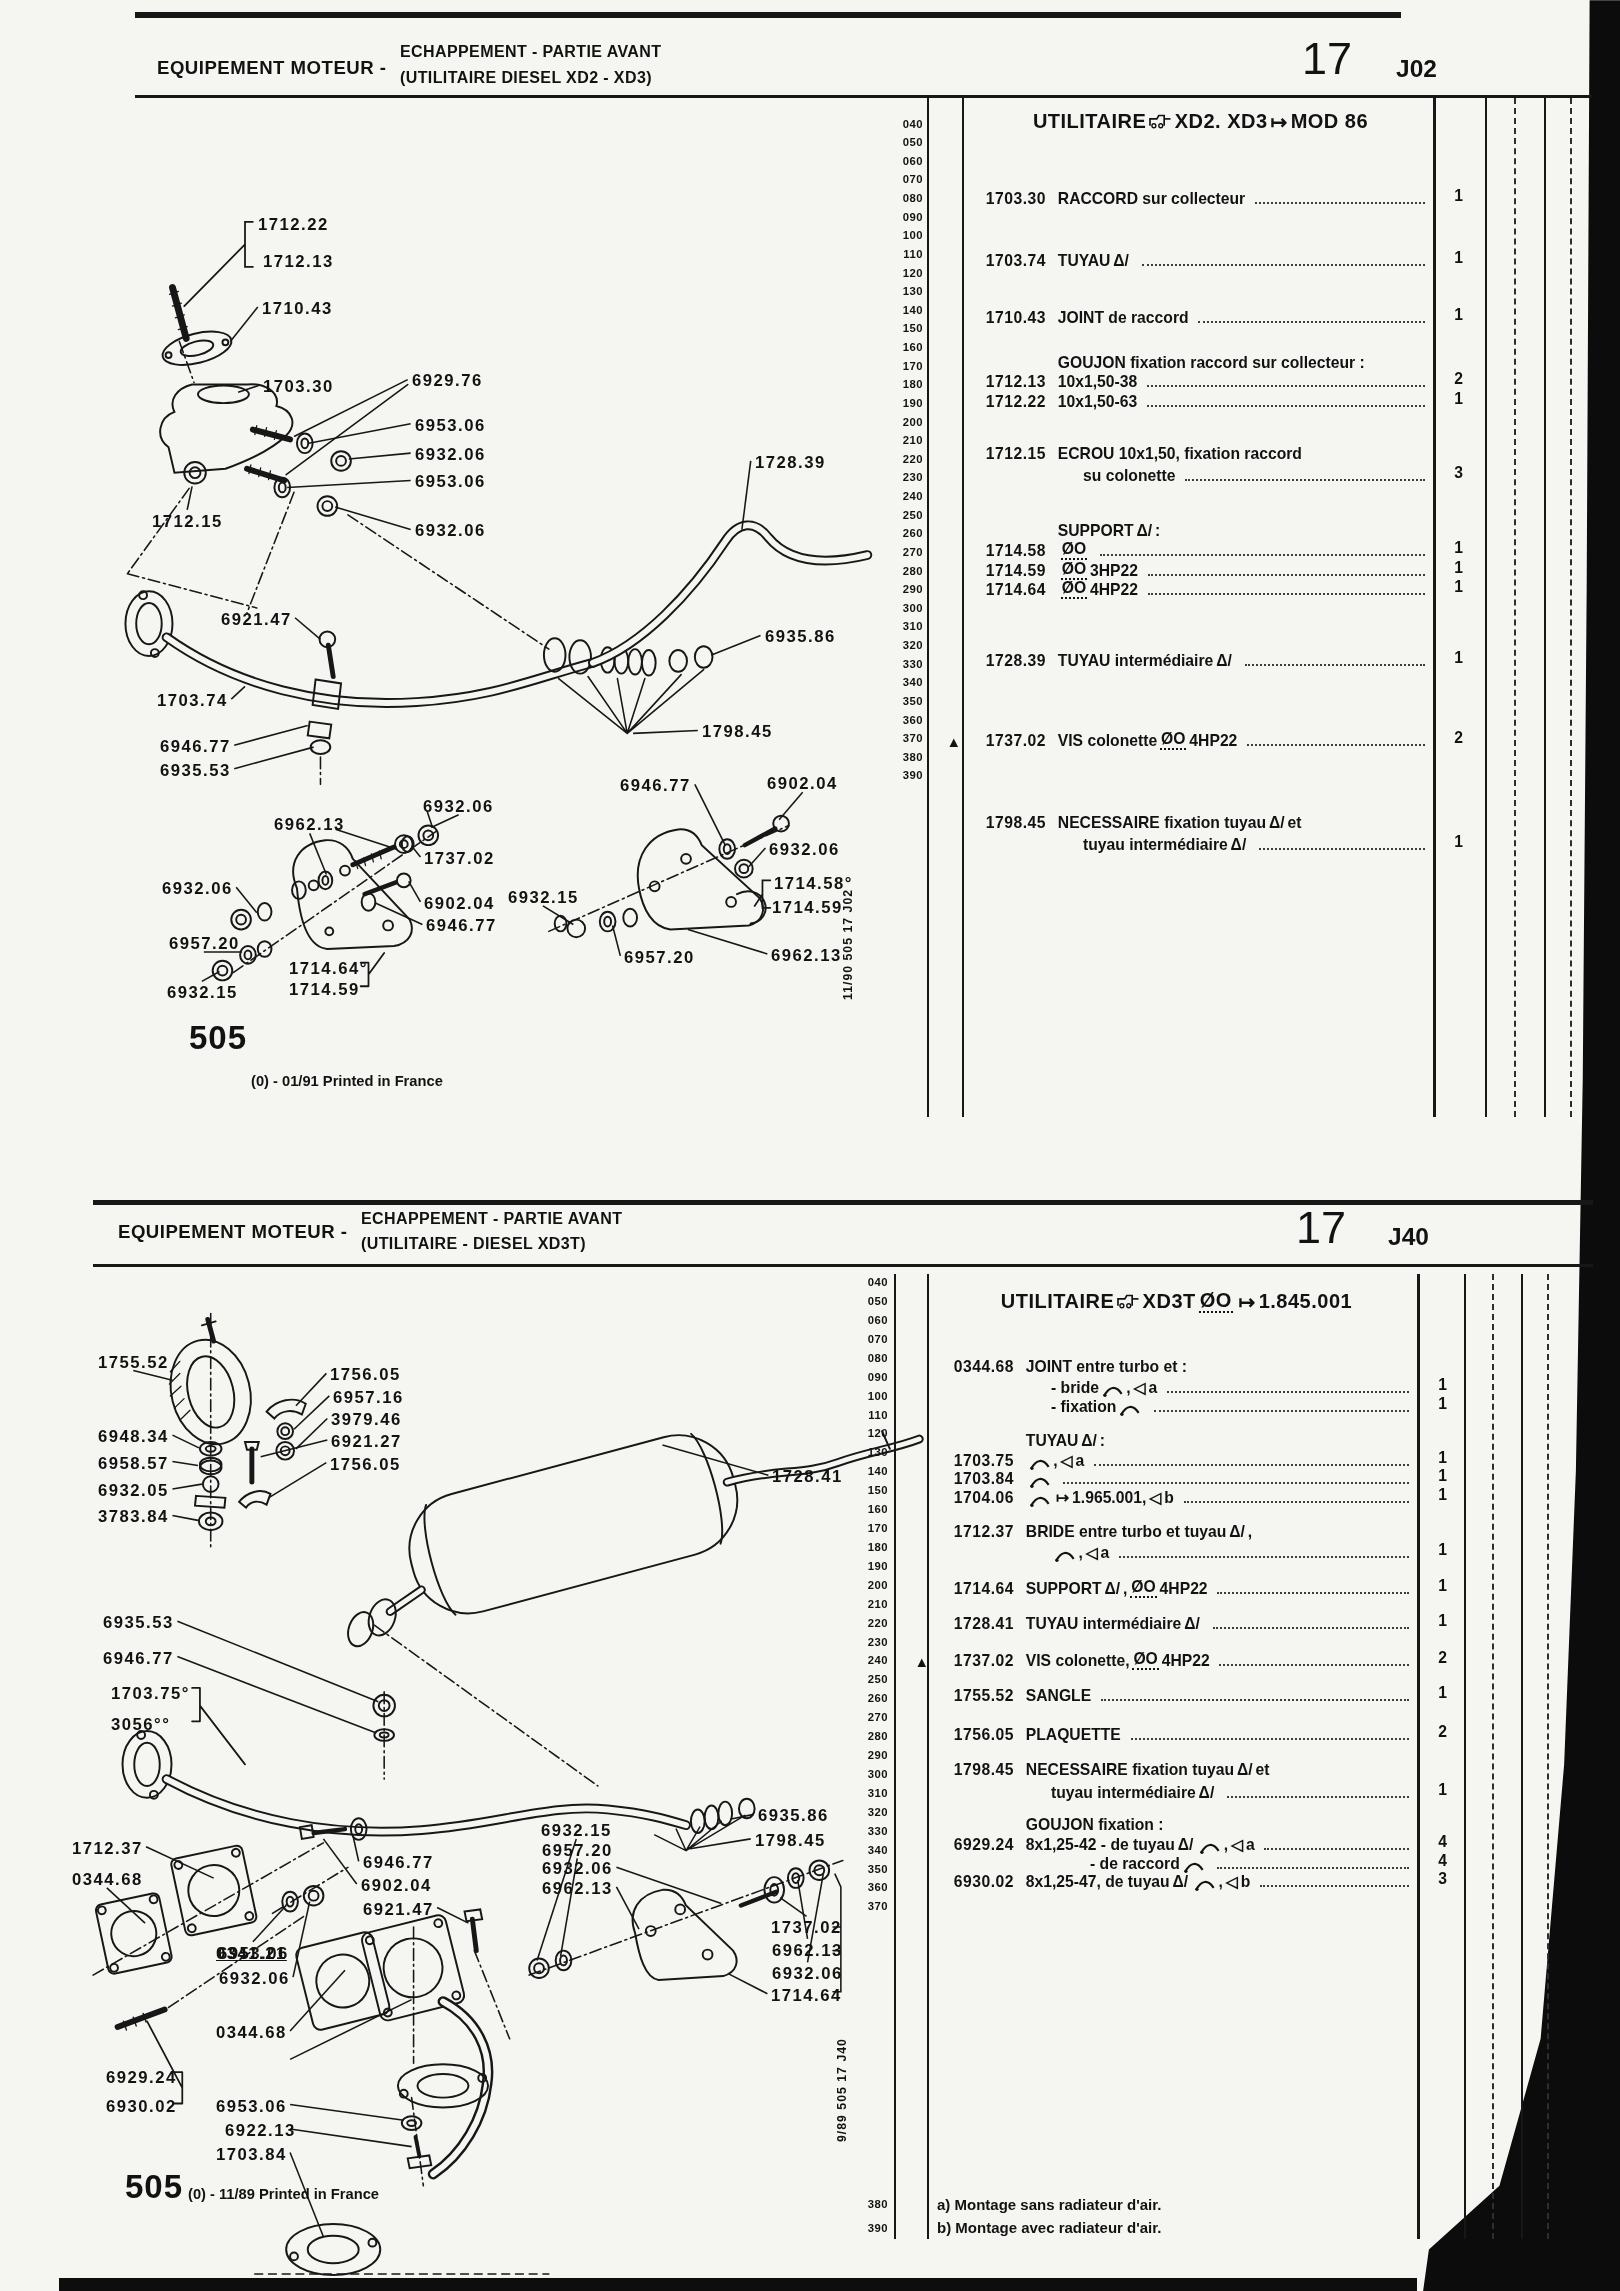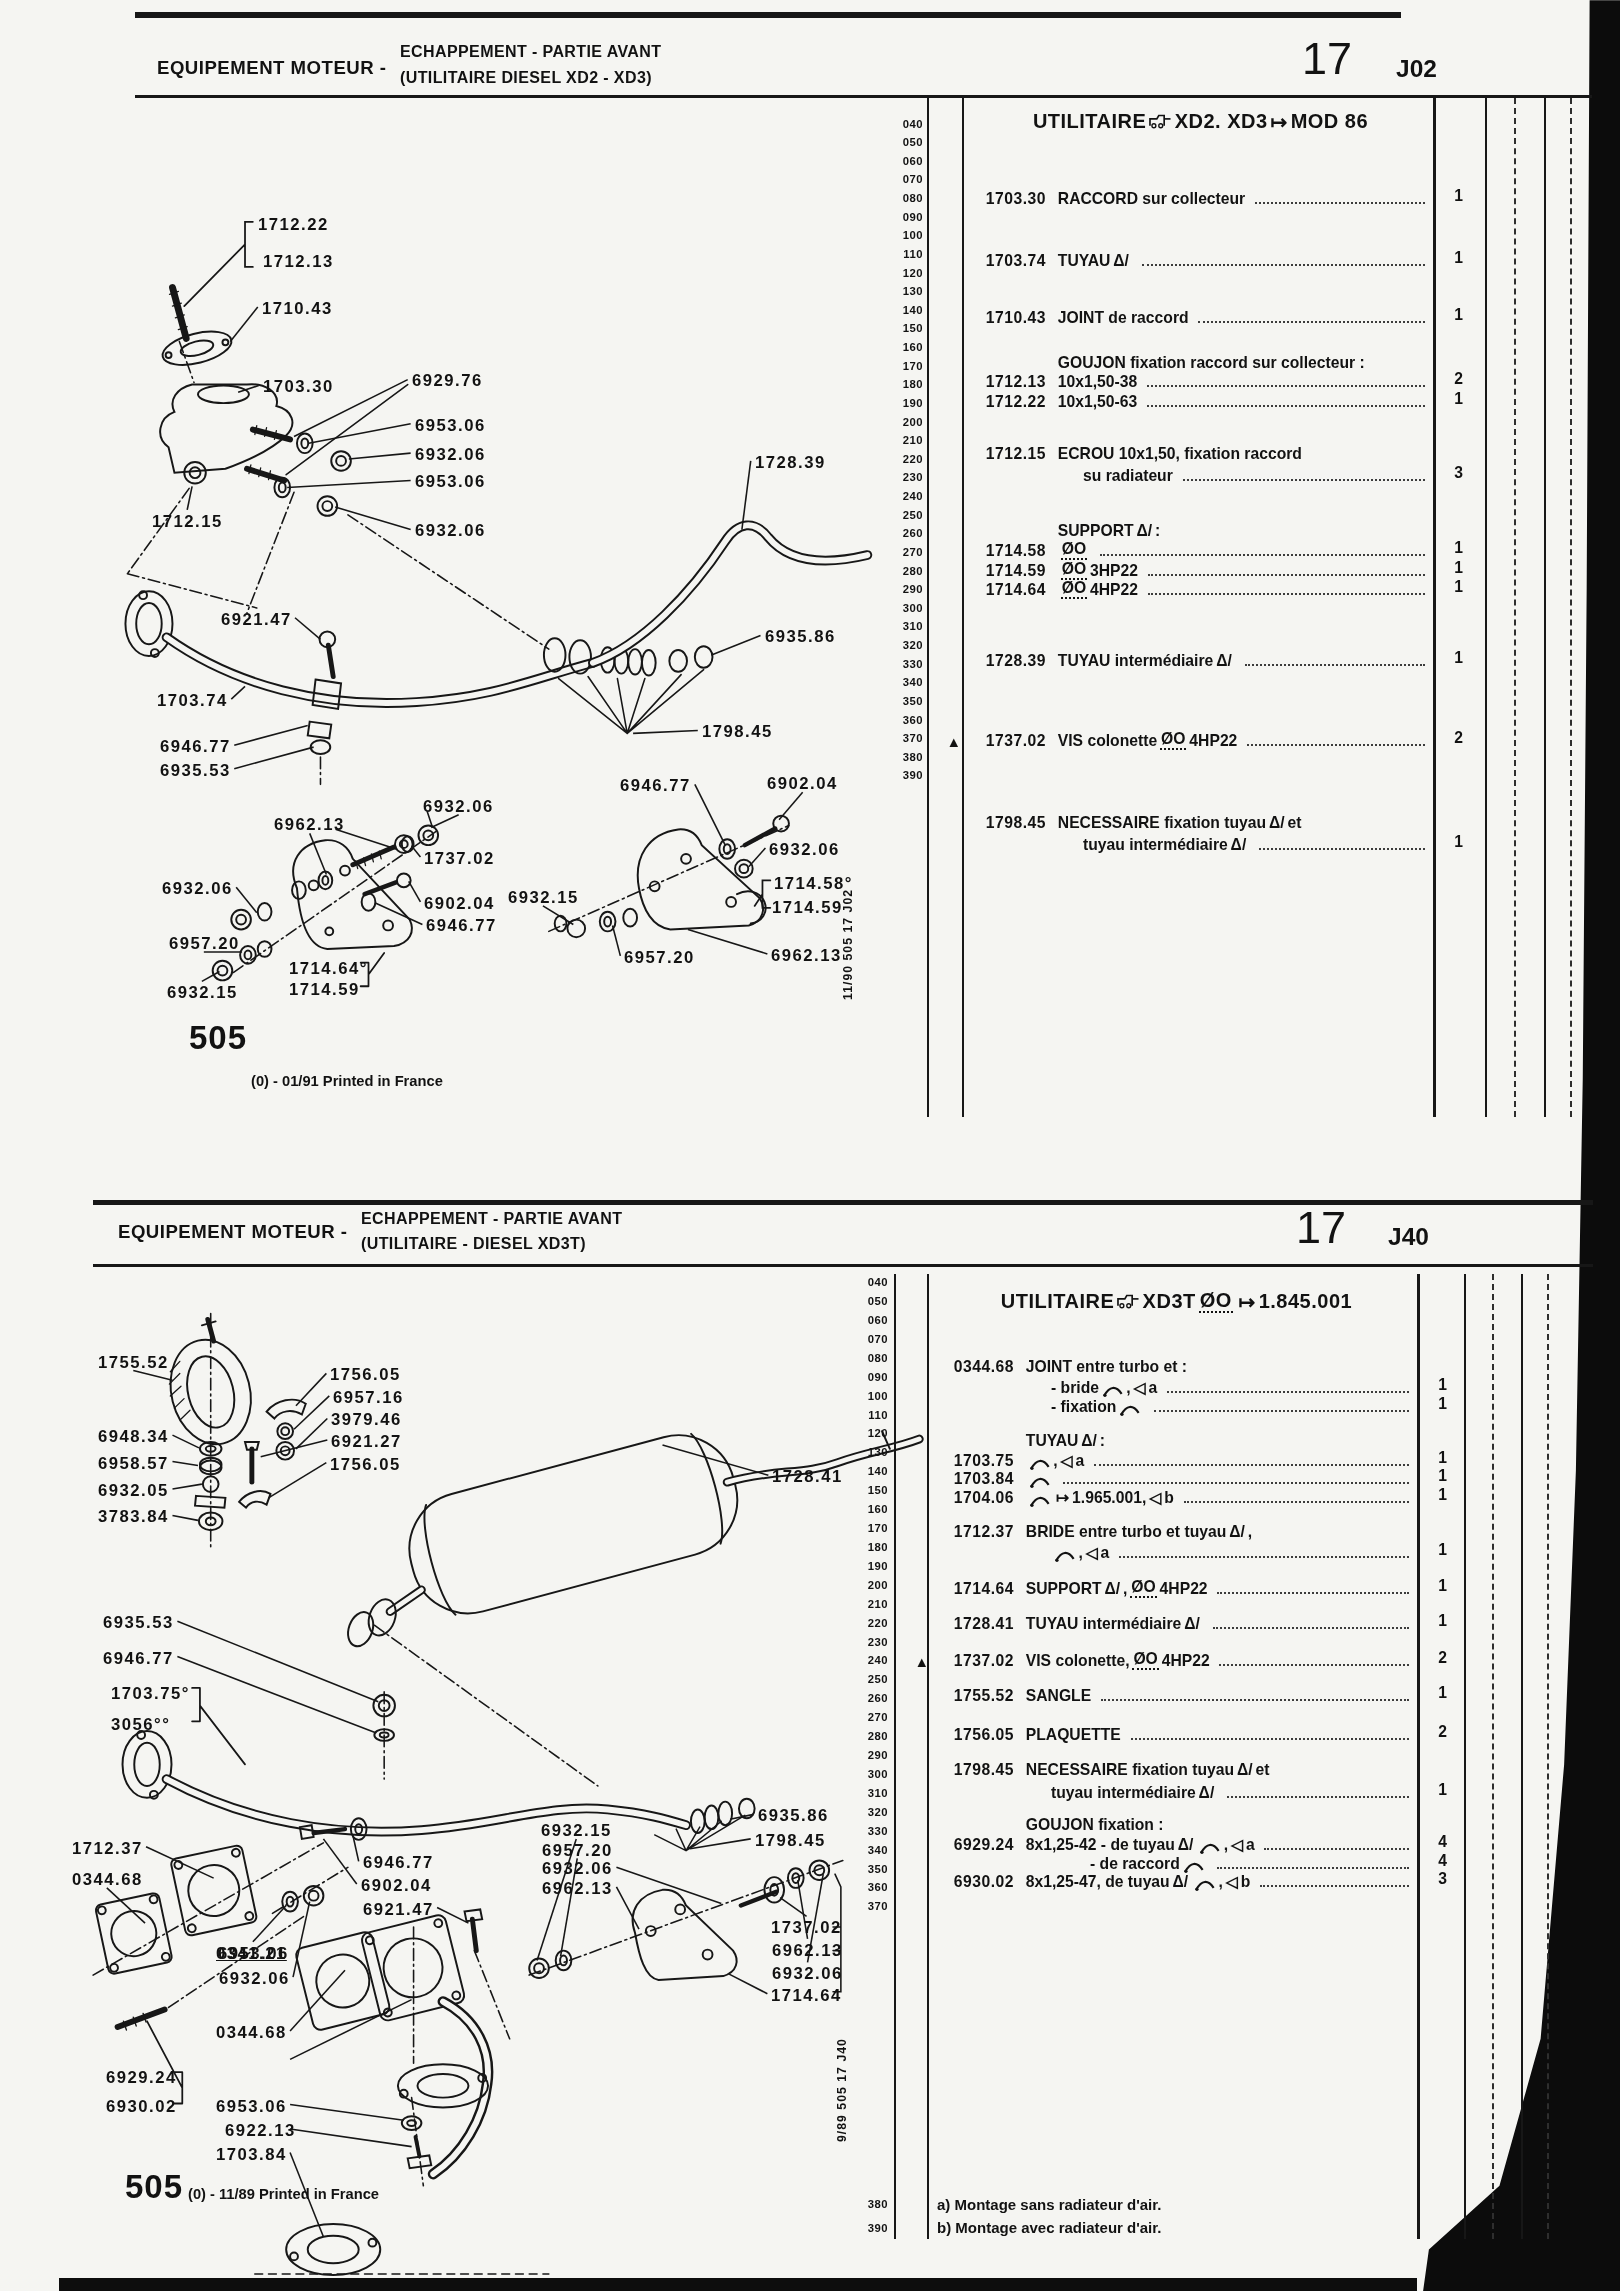--- a/index.html
+++ b/index.html
@@ -511,21 +511,21 @@
       <div class="prow" style="left: 968px; top: 442px; width: 459px;">
         <span class="ref">1712.15</span>
         <span class="desc">
           <span>ECROU 10x1,50, fixation raccord</span>
         </span>
       </div>
       <span class="qty" style="left: 1437px; top: 464px;">3</span>
       <div class="prow cont" style="left: 968px; top: 464px; width: 459px;">
         <span class="ref"></span>
         <span class="desc">
-          <span>su radiateur</span>
+          <span>su colonette</span>
         </span>
         <span class="dots"></span>
       </div>
       <div class="prow" style="left: 968px; top: 519px; width: 459px;">
         <span class="ref"></span>
         <span class="desc">
           <span>SUPPORT </span>
           <span class="ic ic-tri">Δ/</span>
           <span> :</span>
         </span>

